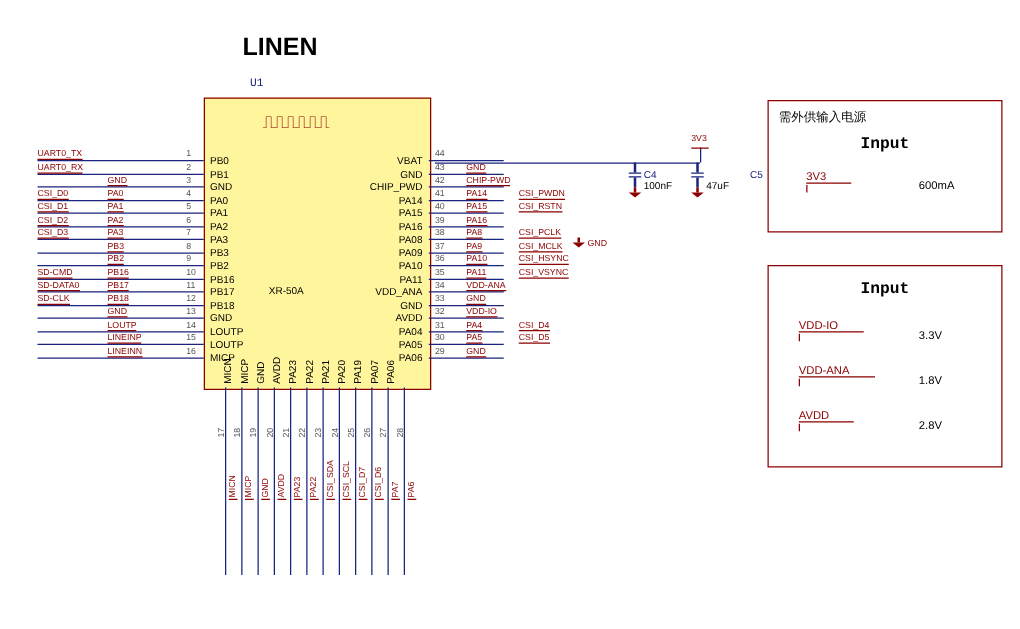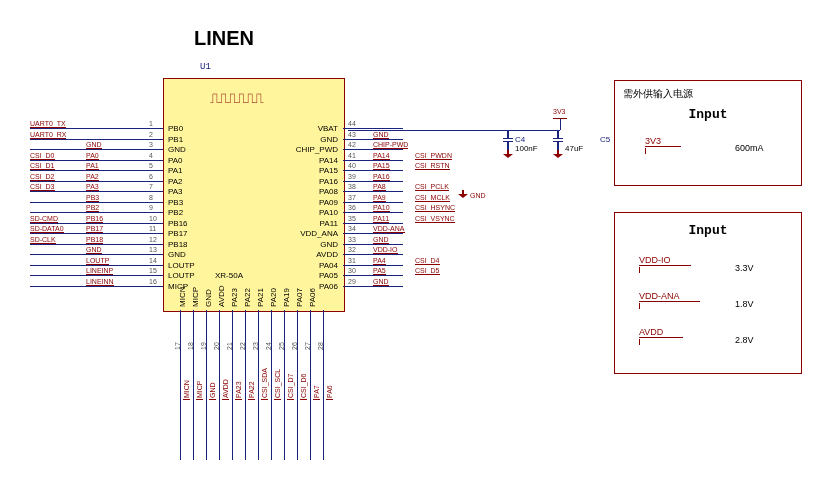--- a/index.html
+++ b/index.html
@@ -26,21 +26,20 @@
   }
   .chip {
     position: absolute;
     background: #fff59d;
     border: 1px solid #8b0000;
   }
   .chip-name {
     position: absolute;
     font-size: 8px;
     color: #000;
-    margin-top: 43px;
   }
   .pin-label {
     position: absolute;
     font-size: 8px;
     color: #000;
     white-space: nowrap;
   }
   .pin-num {
     position: absolute;
     font-size: 7px;

